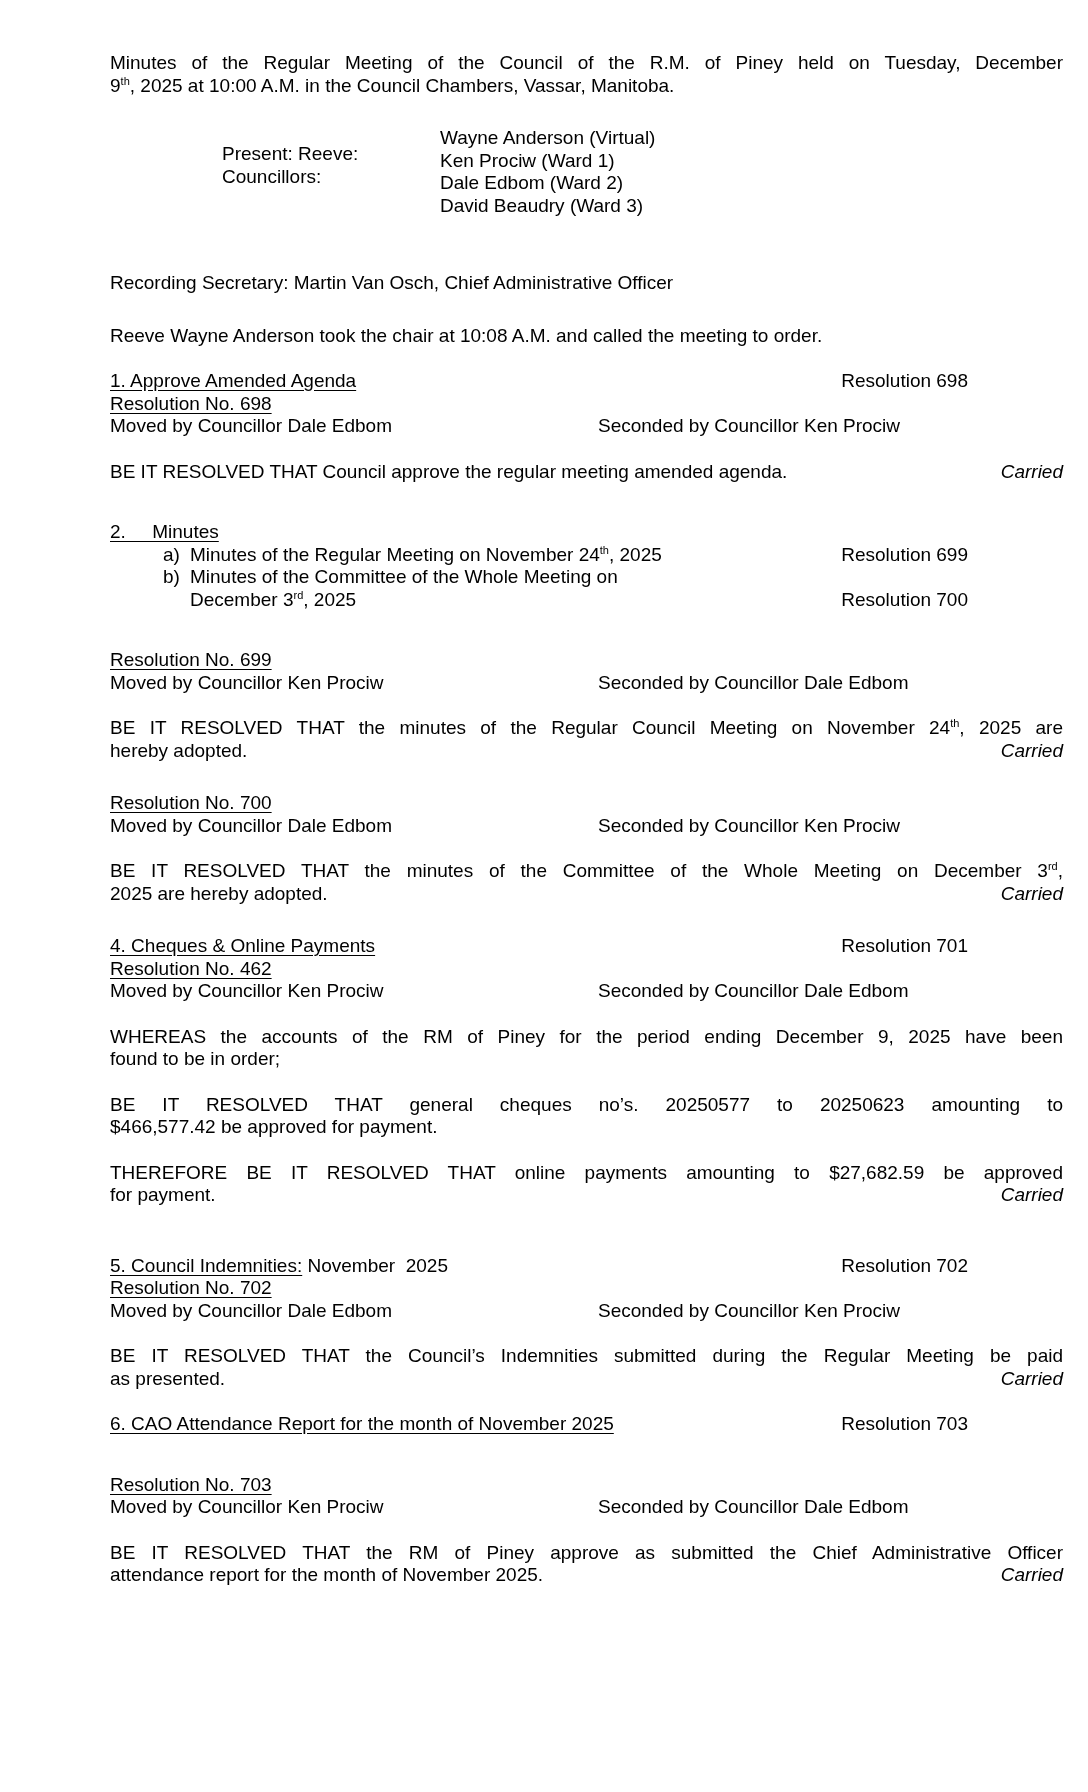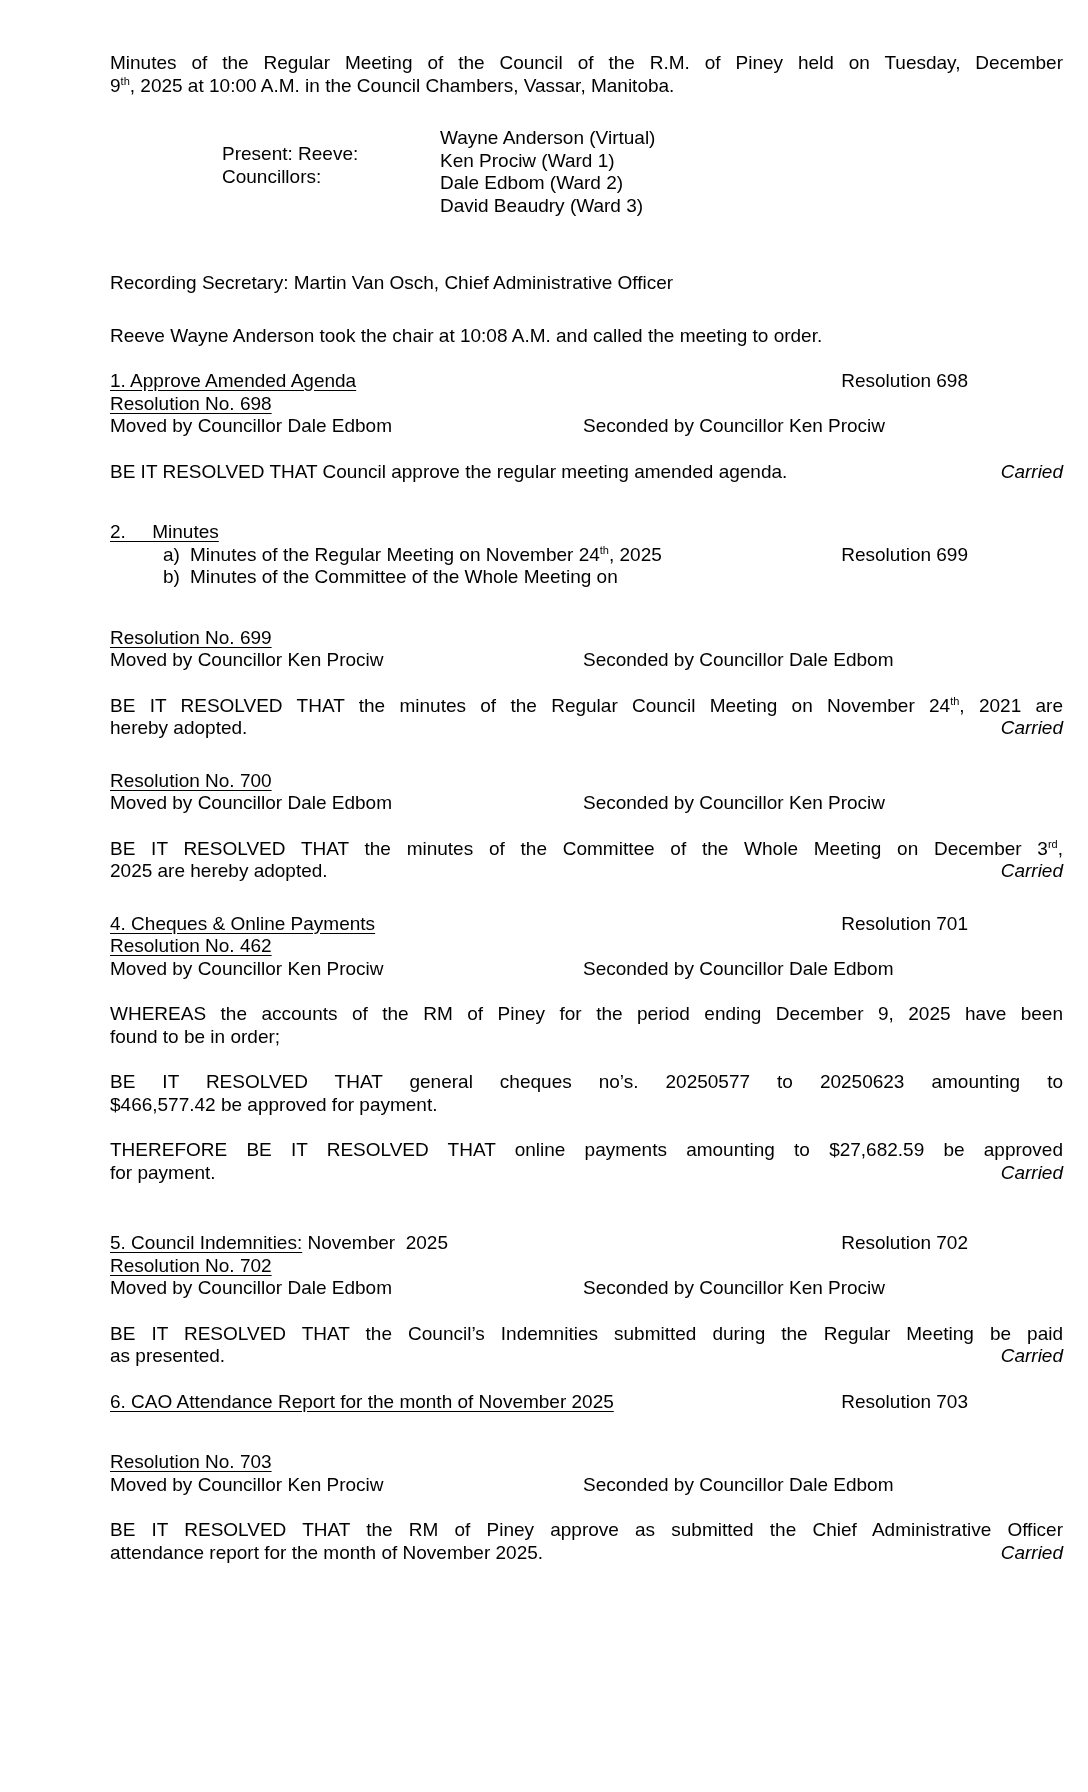--- a/index.html
+++ b/index.html
@@ -22,21 +22,21 @@
   .line{position:relative;min-height:22.5px;}
   .jl{text-align:justify;text-align-last:justify;}
   .seg{white-space:pre-wrap;}
   .u{text-decoration:underline;text-underline-offset:2.5px;}
   .sup{font-size:11px;vertical-align:super;line-height:0;white-space:pre-wrap;}
   .carried{position:absolute;right:0;top:0;font-style:italic;}
   .right-ref{position:absolute;right:95px;top:0;white-space:nowrap;}
   .present-row{height:22.5px;}
   .present-label{position:absolute;left:80px;top:16px;white-space:pre-wrap;margin-left:32px;}
   .present-value{position:absolute;left:330px;top:0;white-space:pre-wrap;}
-  .moved-right{position:absolute;left:473px;top:0;white-space:pre-wrap;}
+  .moved-right{position:absolute;left:488px;top:0;white-space:pre-wrap;}
   .list-row{padding-left:80px;}
   .list-label{position:absolute;left:53px;top:0;}
 </style>
 </head>
 <body>
 
 <div id="page">
     <div class="group">
       <div class="line jl"><span class="seg">Minutes of the Regular Meeting of the Council of the R.M. of Piney held on Tuesday, December</span></div>
       <div class="line"><span class="seg">9</span><span class="seg sup">th</span><span class="seg">, 2025 at 10:00 A.M. in the Council Chambers, Vassar, Manitoba.</span></div>
@@ -70,27 +70,28 @@
       <div class="line"><span class="seg u">Resolution No. 698</span></div>
       <div class="line"><span class="seg">Moved by Councillor Dale Edbom</span><span class="moved-right">Seconded by Councillor Ken Prociw</span></div>
     </div>
     <div class="group gap-sm">
       <div class="line"><span class="seg">BE IT RESOLVED THAT Council approve the regular meeting amended agenda.</span><span class="carried">Carried</span></div>
     </div>
     <div class="group gap-lg">
       <div class="line"><span class="seg u">2.     Minutes</span></div>
       <div class="line list-row"><span class="list-label">a)</span><span class="seg">Minutes of the Regular Meeting on November 24</span><span class="seg sup">th</span><span class="seg">, 2025</span><span class="right-ref">Resolution 699</span></div>
       <div class="line list-row"><span class="list-label">b)</span><span class="seg">Minutes of the Committee of the Whole Meeting on</span></div>
+      <div class="line list-row"><span class="seg">December 3</span><span class="seg sup">rd</span><span class="seg">, 2025</span><span class="right-ref">Resolution 700</span></div>
     </div>
     <div class="group gap-lg">
       <div class="line"><span class="seg u">Resolution No. 699</span></div>
       <div class="line"><span class="seg">Moved by Councillor Ken Prociw</span><span class="moved-right">Seconded by Councillor Dale Edbom</span></div>
     </div>
     <div class="group gap-sm">
-      <div class="line jl"><span class="seg">BE IT RESOLVED THAT the minutes of the Regular Council Meeting on November 24</span><span class="seg sup">th</span><span class="seg">, 2021 are</span></div>
+      <div class="line jl"><span class="seg">BE IT RESOLVED THAT the minutes of the Regular Council Meeting on November 24</span><span class="seg sup">th</span><span class="seg">, 2025 are</span></div>
       <div class="line"><span class="seg">hereby adopted.</span><span class="carried">Carried</span></div>
     </div>
     <div class="group gap-md">
       <div class="line"><span class="seg u">Resolution No. 700</span></div>
       <div class="line"><span class="seg">Moved by Councillor Dale Edbom</span><span class="moved-right">Seconded by Councillor Ken Prociw</span></div>
     </div>
     <div class="group gap-sm">
       <div class="line jl"><span class="seg">BE IT RESOLVED THAT the minutes of the Committee of the Whole Meeting on December 3</span><span class="seg sup">rd</span><span class="seg">,</span></div>
       <div class="line"><span class="seg">2025 are hereby adopted.</span><span class="carried">Carried</span></div>
     </div>

